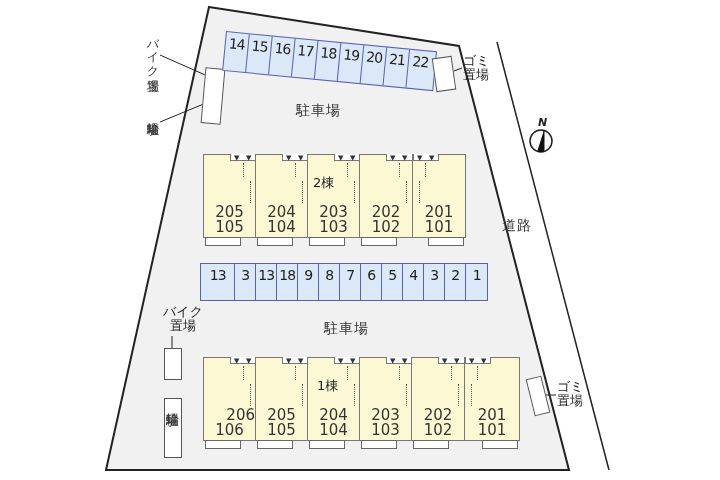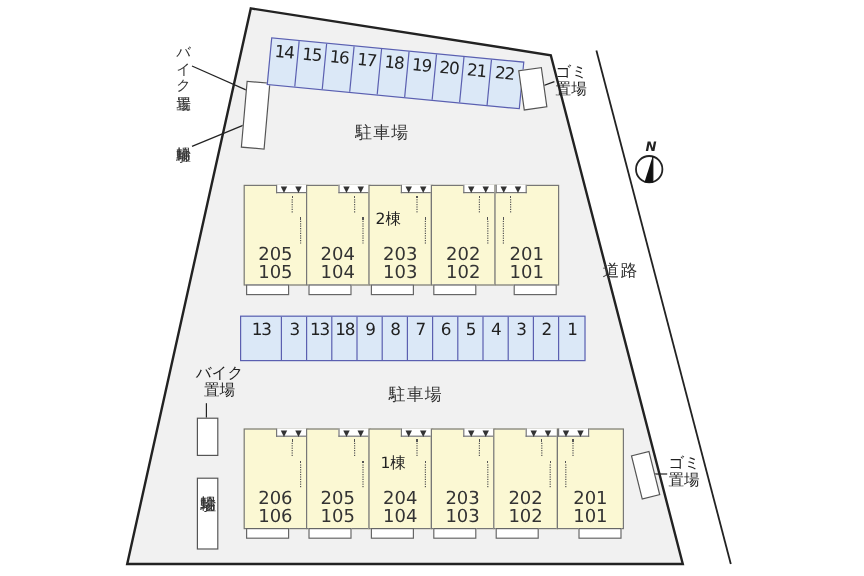--- a/index.html
+++ b/index.html
@@ -152,21 +152,21 @@
 <div class="box" style="left:164px;top:348px;width:18px;height:32px;"></div>
 <div class="box vlabel" style="left:164px;top:398px;width:18px;height:60px;padding-top:4px;font-size:13px;line-height:17px;">駐輪場</div>
 
 <div class="abs" style="left:203px;top:357px;width:317px;height:84px;">
   <div class="unit" style="left:0;top:0;width:53px;height:84px;">
     <div class="notch" style="left:26px;width:27px;"></div>
     <div class="tri" style="left:30px;">▼</div>
       <div class="tri" style="left:42px;">▼</div>
     <div class="dash" style="left:39px;top:8px;height:14px;"></div>
     <div class="dash" style="left:46px;top:26px;height:22px;"></div>
-    <div class="num" style="top:50px;">206</div>
+    <div class="num" style="top:50px;text-align:right;">206</div>
     <div class="num" style="top:65px;">106</div>
     <div class="balc" style="left:1px;"></div>
   </div>
   <div class="unit" style="left:52px;top:0;width:53px;height:84px;">
     <div class="notch" style="left:26px;width:27px;"></div>
     <div class="tri" style="left:30px;">▼</div>
       <div class="tri" style="left:42px;">▼</div>
     <div class="dash" style="left:39px;top:8px;height:14px;"></div>
     <div class="dash" style="left:46px;top:26px;height:22px;"></div>
     <div class="num" style="top:50px;">205</div>

